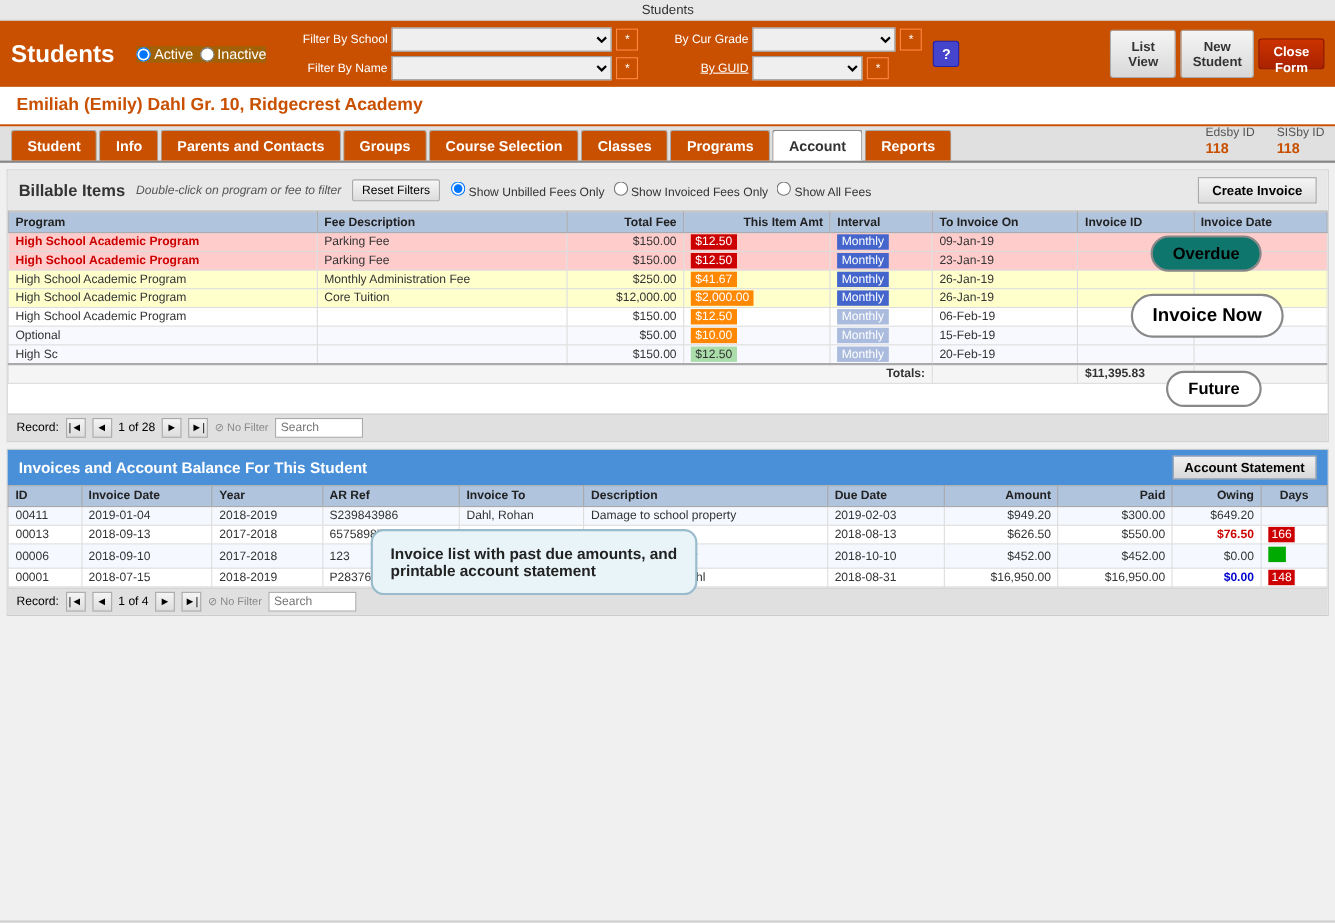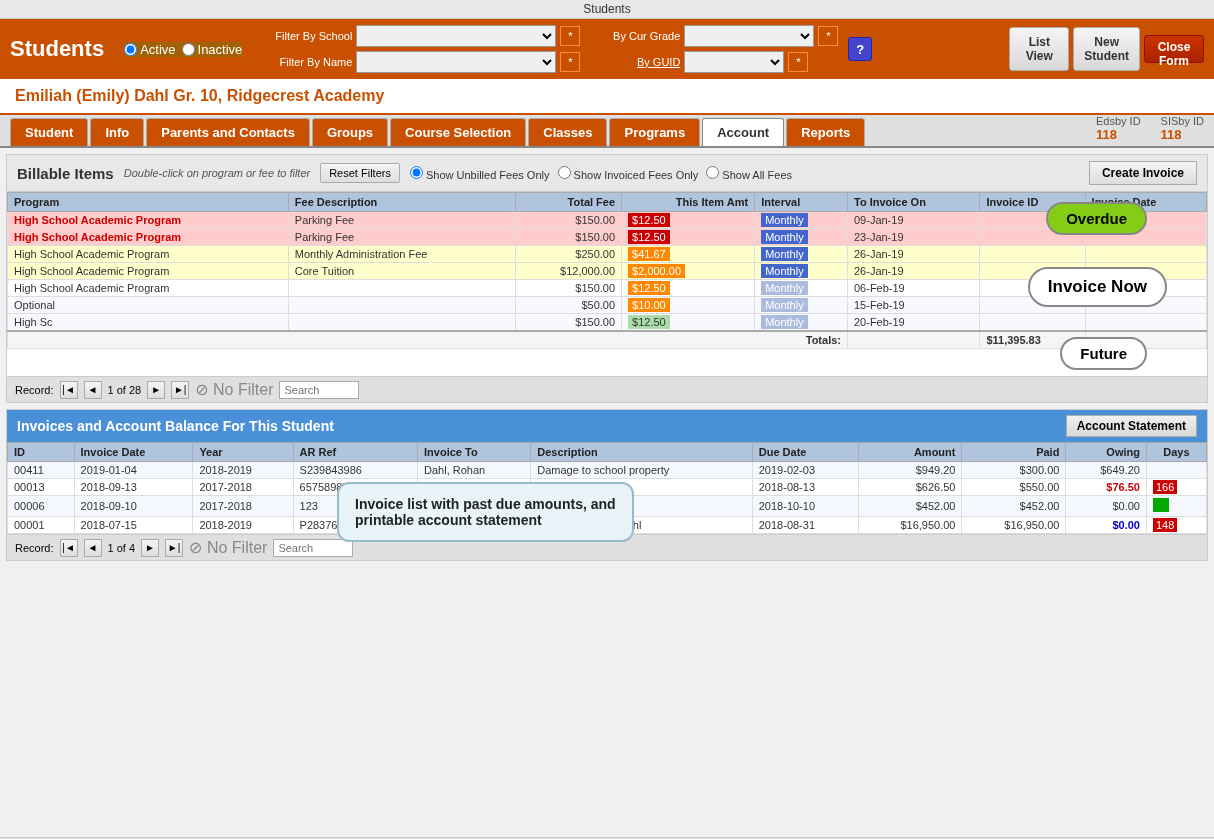--- a/index.html
+++ b/index.html
@@ -300,21 +300,21 @@
     }
     .search-input {
       height: 18px;
       border: 1px solid #aaa;
       padding: 0 4px;
       font-size: 11px;
       width: 80px;
     }
     .no-filter-label {
       color: #888;
-      font-size: 16px;
+      font-size: 10px;
     }
 
     
     .invoice-section {
       background: white;
       margin: 0 6px 4px 6px;
       border: 1px solid #ccc;
     }
     .invoice-header {
       background: #4a90d9;
@@ -620,21 +620,21 @@
               <td colspan="5" style="text-align:right;font-weight:bold;">Totals:</td>
               <td style="font-weight:bold;"></td>
               <td style="font-weight:bold;">$11,395.83</td>
               <td></td>
             </tr>
           </tbody>
         </table>
       </div>
 
 
-      <div style="position:absolute;right:60px;top:10px;background:#84cc16;border:2px solid #888;border-radius:20px;padding:6px 18px;font-size:15px;font-weight:bold;z-index:10;">
+      <div style="position:absolute;right:60px;top:22px;background:#0f766e;border:2px solid #888;border-radius:20px;padding:6px 18px;font-size:15px;font-weight:bold;z-index:10;">
         <span>Overdue</span>
       </div>
 
       <div style="position:absolute;right:40px;top:75px;background:white;border:2px solid #888;border-radius:20px;padding:8px 18px;font-size:17px;font-weight:bold;z-index:10;">
         <span>Invoice Now</span>
       </div>
 
       <div style="position:absolute;right:60px;top:145px;background:white;border:2px solid #888;border-radius:20px;padding:6px 18px;font-size:15px;font-weight:bold;z-index:10;">
         <span>Future</span>
       </div>

